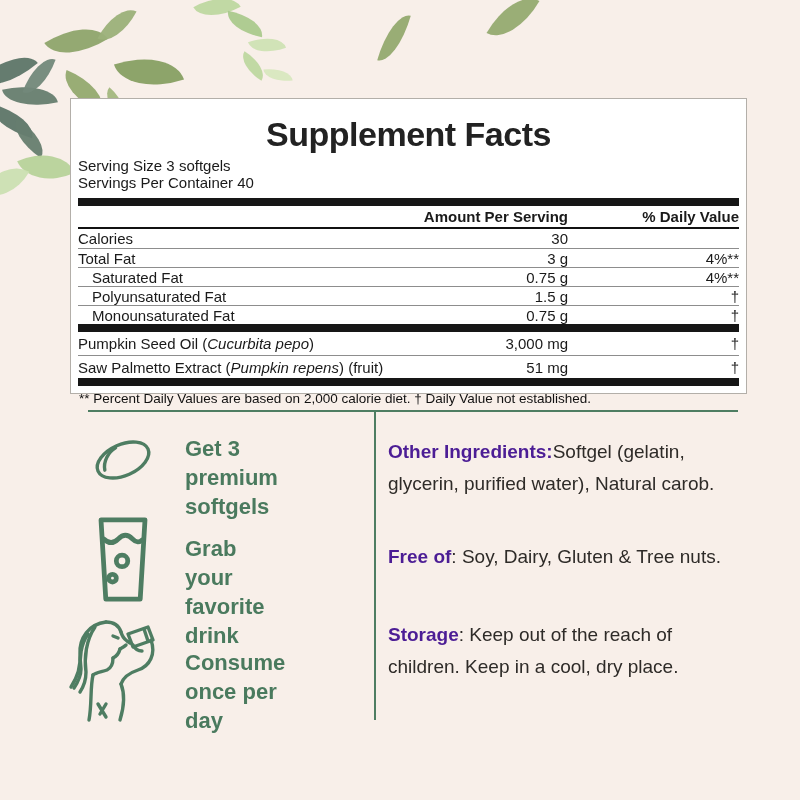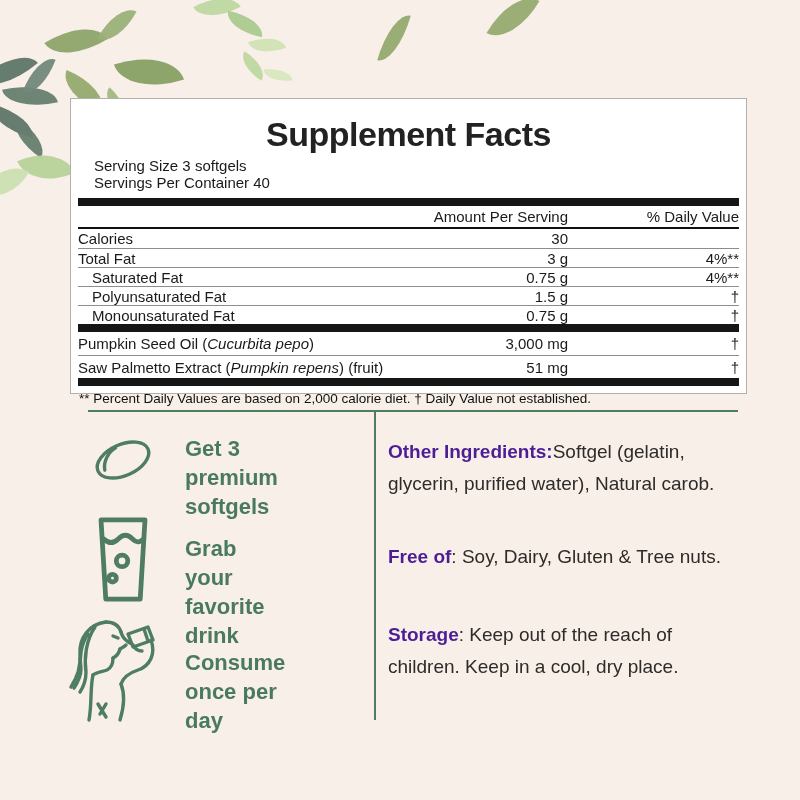--- a/index.html
+++ b/index.html
@@ -7,29 +7,29 @@
   .stage { position:relative; width:800px; height:800px; background:#f8efe9; overflow:hidden; }
 
   
   .leaf { position:absolute; border-radius:0 100% 0 100%; opacity:.95; }
 
   
   .panel { position:absolute; left:70px; top:98px; width:677px; height:296px;
            background:#ffffff; border:1.5px solid #b3afa9; padding:0 7px; color:#1a1a1a; }
   .panel h1 { text-align:center; font-size:34px; font-weight:bold; letter-spacing:-.5px;
               margin-top:16px; margin-bottom:4px; line-height:38px; color:#222; }
-  .serv { font-size:15px; line-height:17px;margin-left:16px; }
+  .serv { font-size:15px; line-height:17px; }
   .bar { height:8px; background:#161616; }
   .bar.m1 { margin-top:7px; }
   .frow { display:grid; grid-template-columns:1fr 160px 171px; align-items:center;
           min-height:19px; font-size:15px; }
   .frow .amt, .frow .dv { text-align:right; }
   .frow.hair { border-top:1px solid #8d8d8d; }
   .frow.sub .name { padding-left:14px; }
-  .header-row { font-weight:normal; min-height:23px; border-bottom:2.5px solid #111; }
+  .header-row { font-weight:bold; min-height:23px; border-bottom:2.5px solid #111; }
   .brow { min-height:23px; }
   .foot { font-size:13.5px; padding:5px 1px 0 1px; color:#111; }
 
   
   .hdiv { position:absolute; left:88px; top:410px; width:650px; height:2px; background:#4e7d62; }
   .vdiv { position:absolute; left:374px; top:410px; width:2px; height:310px; background:#4e7d62; }
 
   .instr { position:absolute; }
   .instr-text { position:absolute; color:#4a7a5e; font-weight:bold; font-size:22px; line-height:29px; }
   .icon-box { position:absolute; }

